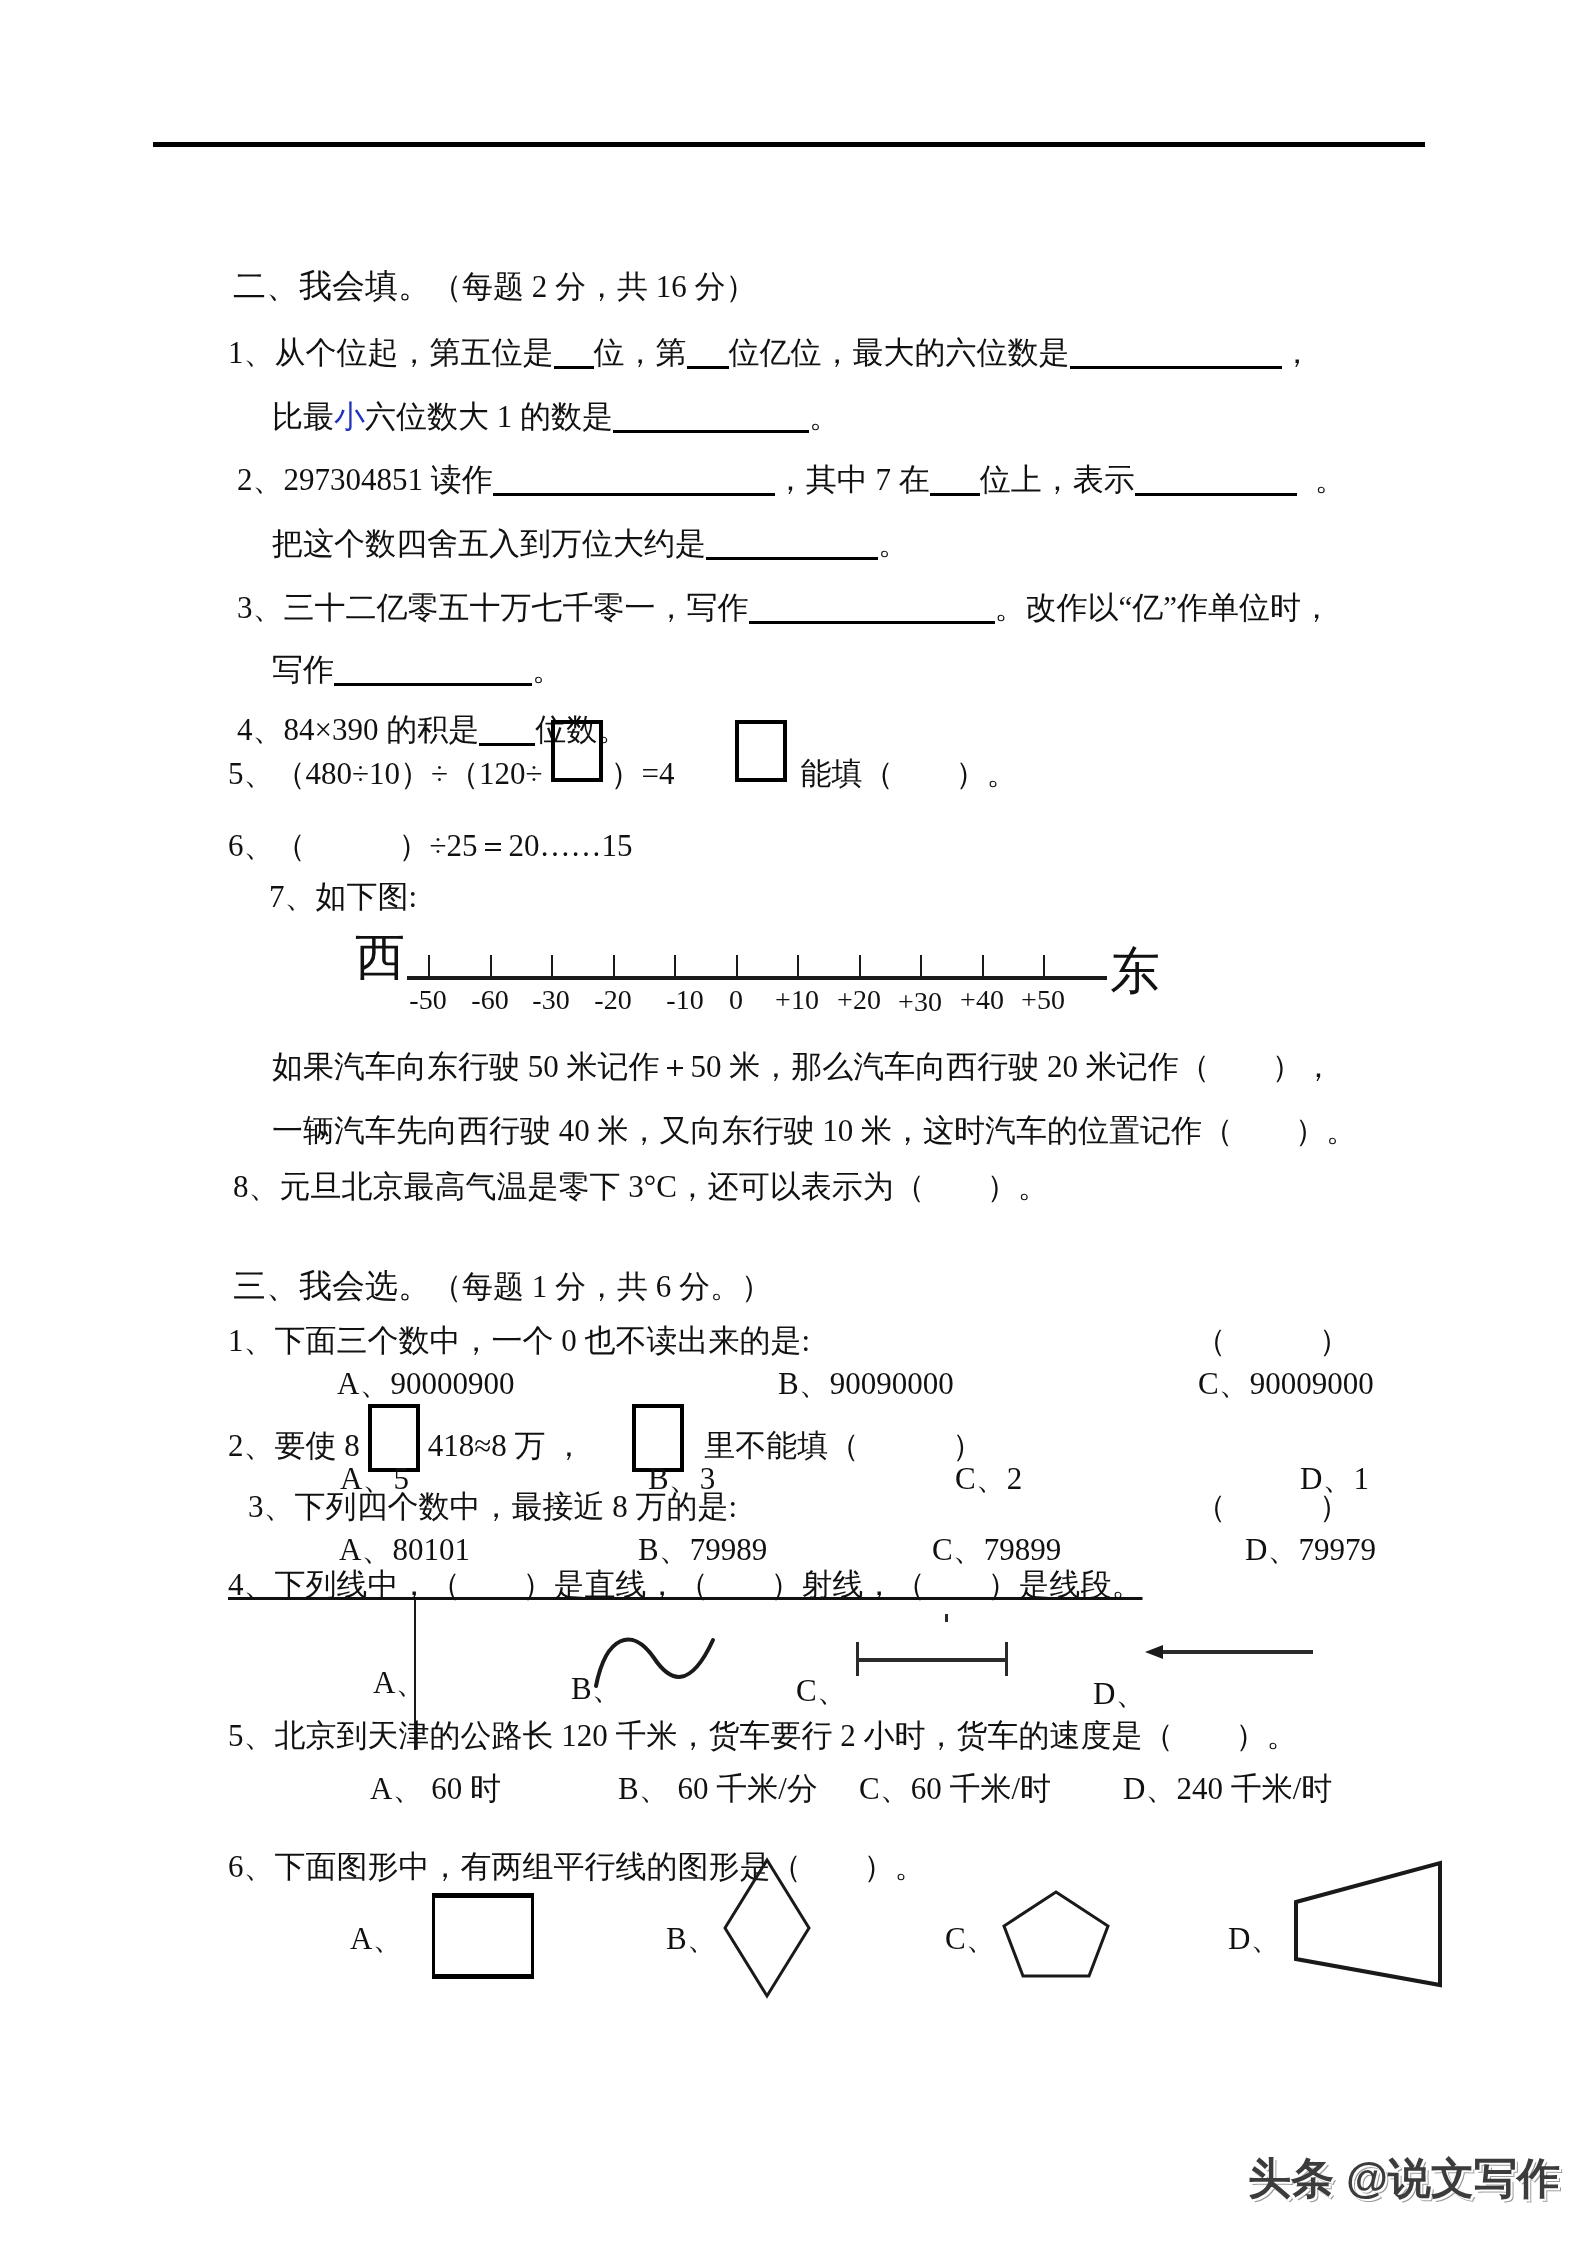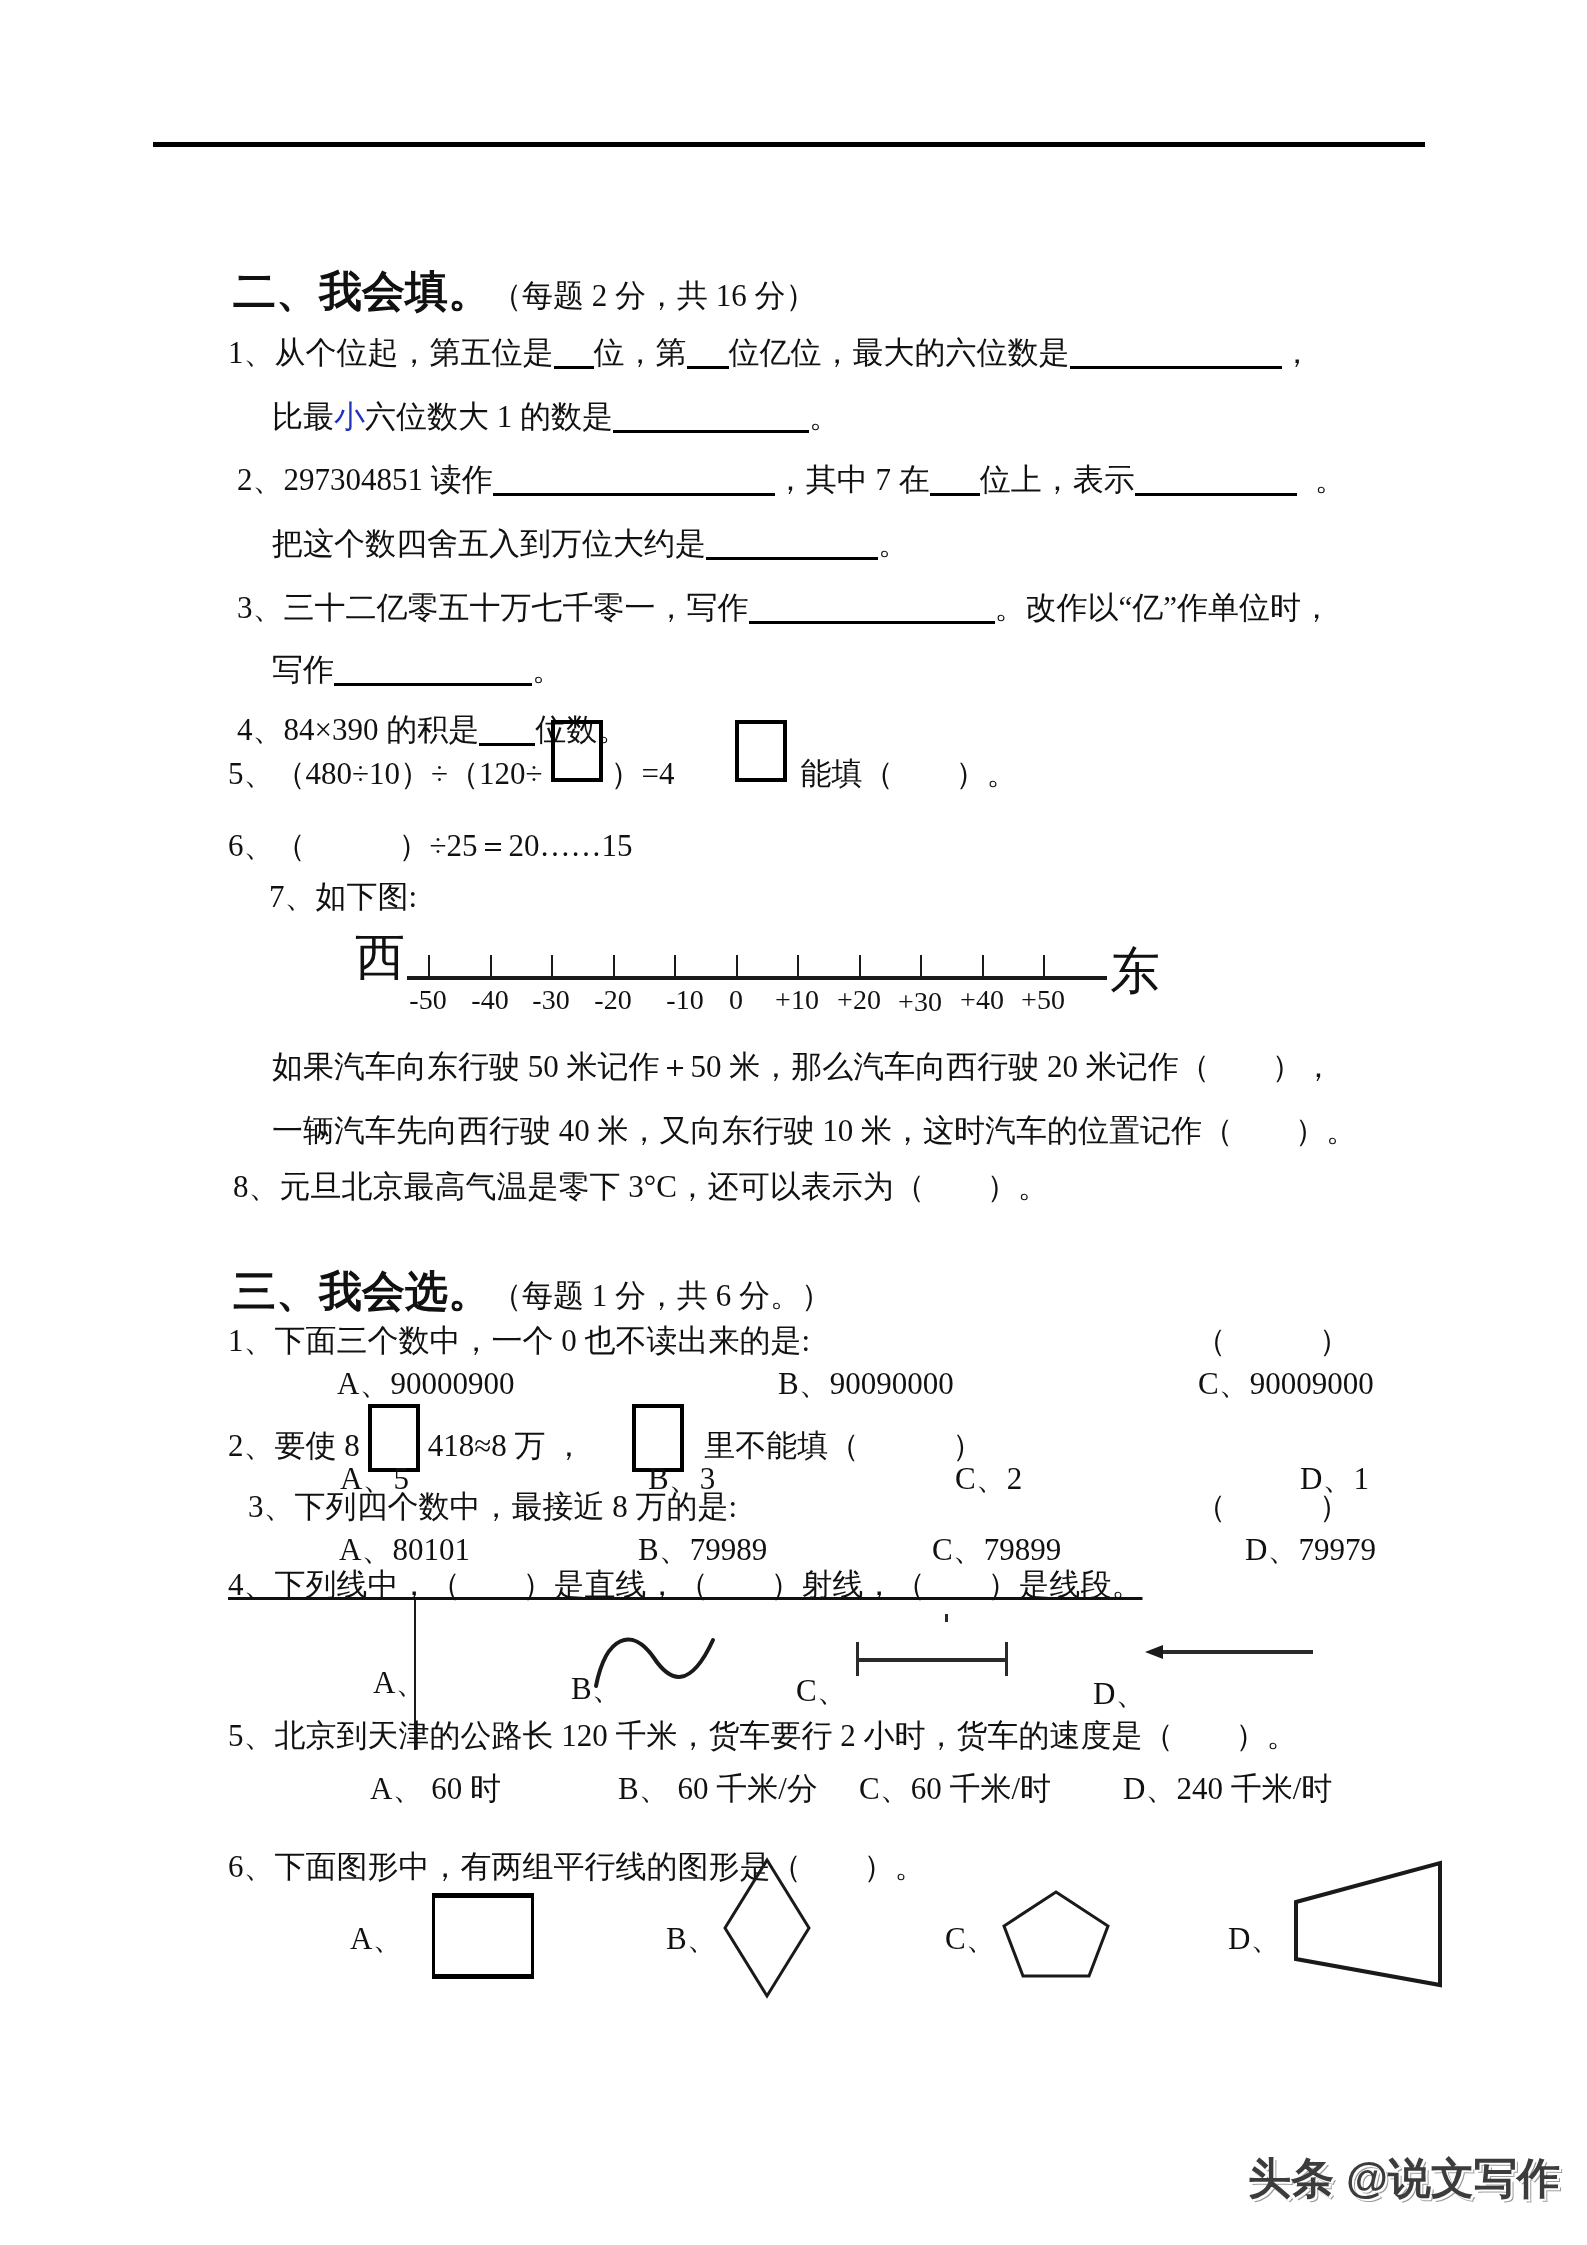--- a/index.html
+++ b/index.html
@@ -1,19 +1,19 @@
 <!DOCTYPE html>
 <html><head>
 <meta charset="utf-8">
 <style>
   html,body{margin:0;padding:0;background:#fff;}
   .page{position:relative;width:1587px;height:2245px;background:#ffffff;overflow:hidden;
         font-family:"Liberation Serif","DejaVu Serif",serif;color:#111;font-size:31px;}
   .line{position:absolute;white-space:nowrap;line-height:1.2;}
-  .heading b{font-family:"Liberation Sans","DejaVu Sans",sans-serif;font-weight:bold;font-size:43px;text-align:right;}
+  .heading b{font-family:"Liberation Sans","DejaVu Sans",sans-serif;font-weight:normal;font-size:33px;text-align:right;}
   .toprule{position:absolute;left:153px;top:142px;width:1272px;height:5px;background:#000;}
   .blank{display:inline-block;border-bottom:3px solid #000;height:30px;vertical-align:-6px;}
   .sqbox{display:inline-block;width:44px;height:54px;border:4px solid #000;vertical-align:2px;margin:0 8px;}
   .sqbox.low{height:60px;vertical-align:-16px;}
   .abs{position:absolute;}
   .nl-axis{position:absolute;background:#1a1a1a;}
   .nl-tick{position:absolute;width:2px;height:21px;background:#1a1a1a;}
   .nl-label{position:absolute;width:60px;text-align:center;font-size:28px;}
   .bigchar{position:absolute;font-size:50px;}
   .blue{color:#2233bb;}
@@ -85,21 +85,21 @@
     <div class="nl-tick" style="left:196px;top:33px;"></div>
     <div class="nl-tick" style="left:258px;top:33px;"></div>
     <div class="nl-tick" style="left:319px;top:33px;"></div>
     <div class="nl-tick" style="left:381px;top:33px;"></div>
     <div class="nl-tick" style="left:442px;top:33px;"></div>
     <div class="nl-tick" style="left:504px;top:33px;"></div>
     <div class="nl-tick" style="left:565px;top:33px;"></div>
     <div class="nl-tick" style="left:627px;top:33px;"></div>
     <div class="nl-tick" style="left:688px;top:33px;"></div>
     <span class="nl-label" style="left:43px;top:62px;">-50</span>
-    <span class="nl-label" style="left:105px;top:62px;">-40</span>
+    <span class="nl-label" style="left:105px;top:62px;">-60</span>
     <span class="nl-label" style="left:166px;top:62px;">-30</span>
     <span class="nl-label" style="left:228px;top:62px;">-20</span>
     <span class="nl-label" style="left:300px;top:62px;">-10</span>
     <span class="nl-label" style="left:351px;top:62px;">0</span>
     <span class="nl-label" style="left:412px;top:62px;">+10</span>
     <span class="nl-label" style="left:474px;top:62px;">+20</span>
     <span class="nl-label" style="left:535px;top:64px;">+30</span>
     <span class="nl-label" style="left:597px;top:62px;">+40</span>
     <span class="nl-label" style="left:658px;top:62px;">+50</span>
     <span class="bigchar" style="left:755px;top:16px;">东</span>

